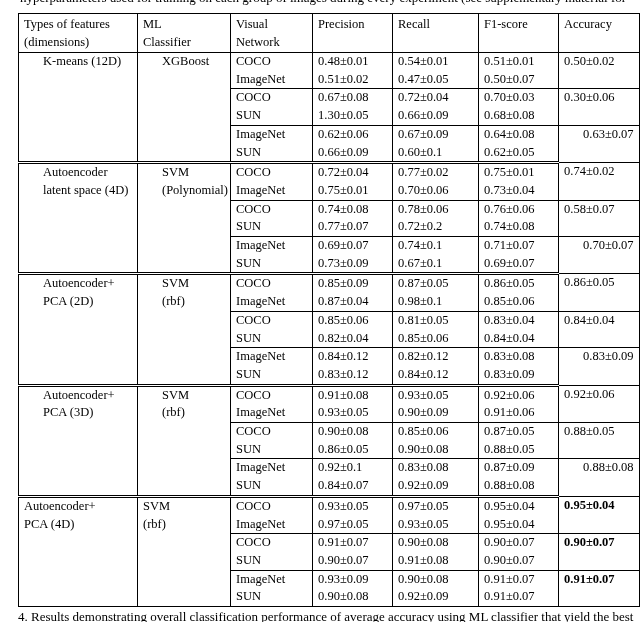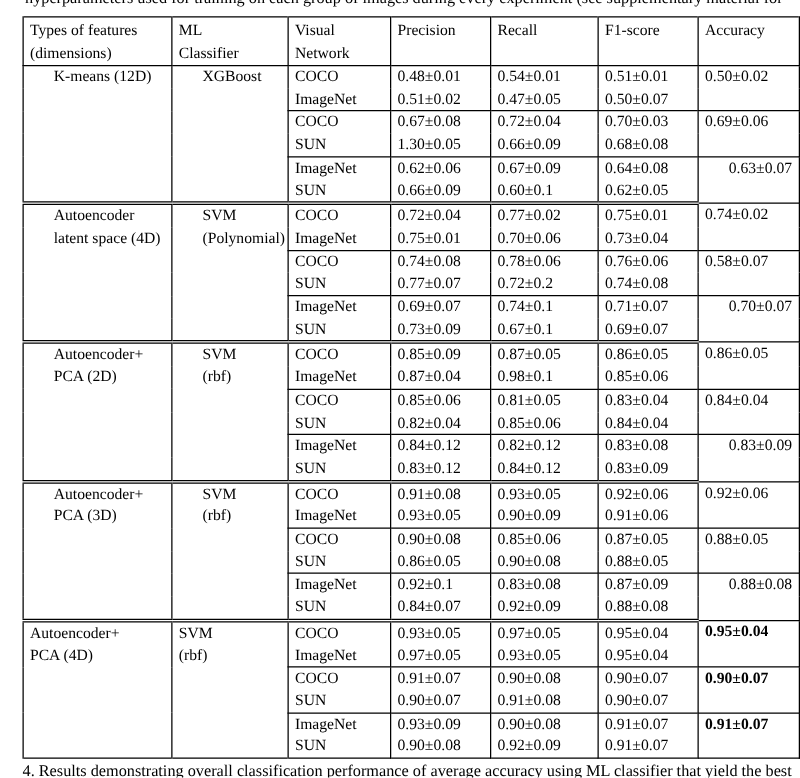--- a/index.html
+++ b/index.html
@@ -87,21 +87,21 @@
         <td>ImageNet</td>
         <td>0.51±0.02</td>
         <td>0.47±0.05</td>
         <td>0.50±0.07</td>
       </tr>
       <tr>
         <td>COCO</td>
         <td>0.67±0.08</td>
         <td>0.72±0.04</td>
         <td>0.70±0.03</td>
-        <td class="acc" rowspan="2">0.69±0.06</td>
+        <td class="acc" rowspan="2">0.30±0.06</td>
       </tr>
       <tr class="pair-end">
         <td>SUN</td>
         <td>1.30±0.05</td>
         <td>0.66±0.09</td>
         <td>0.68±0.08</td>
       </tr>
       <tr>
         <td>ImageNet</td>
         <td>0.62±0.06</td>

